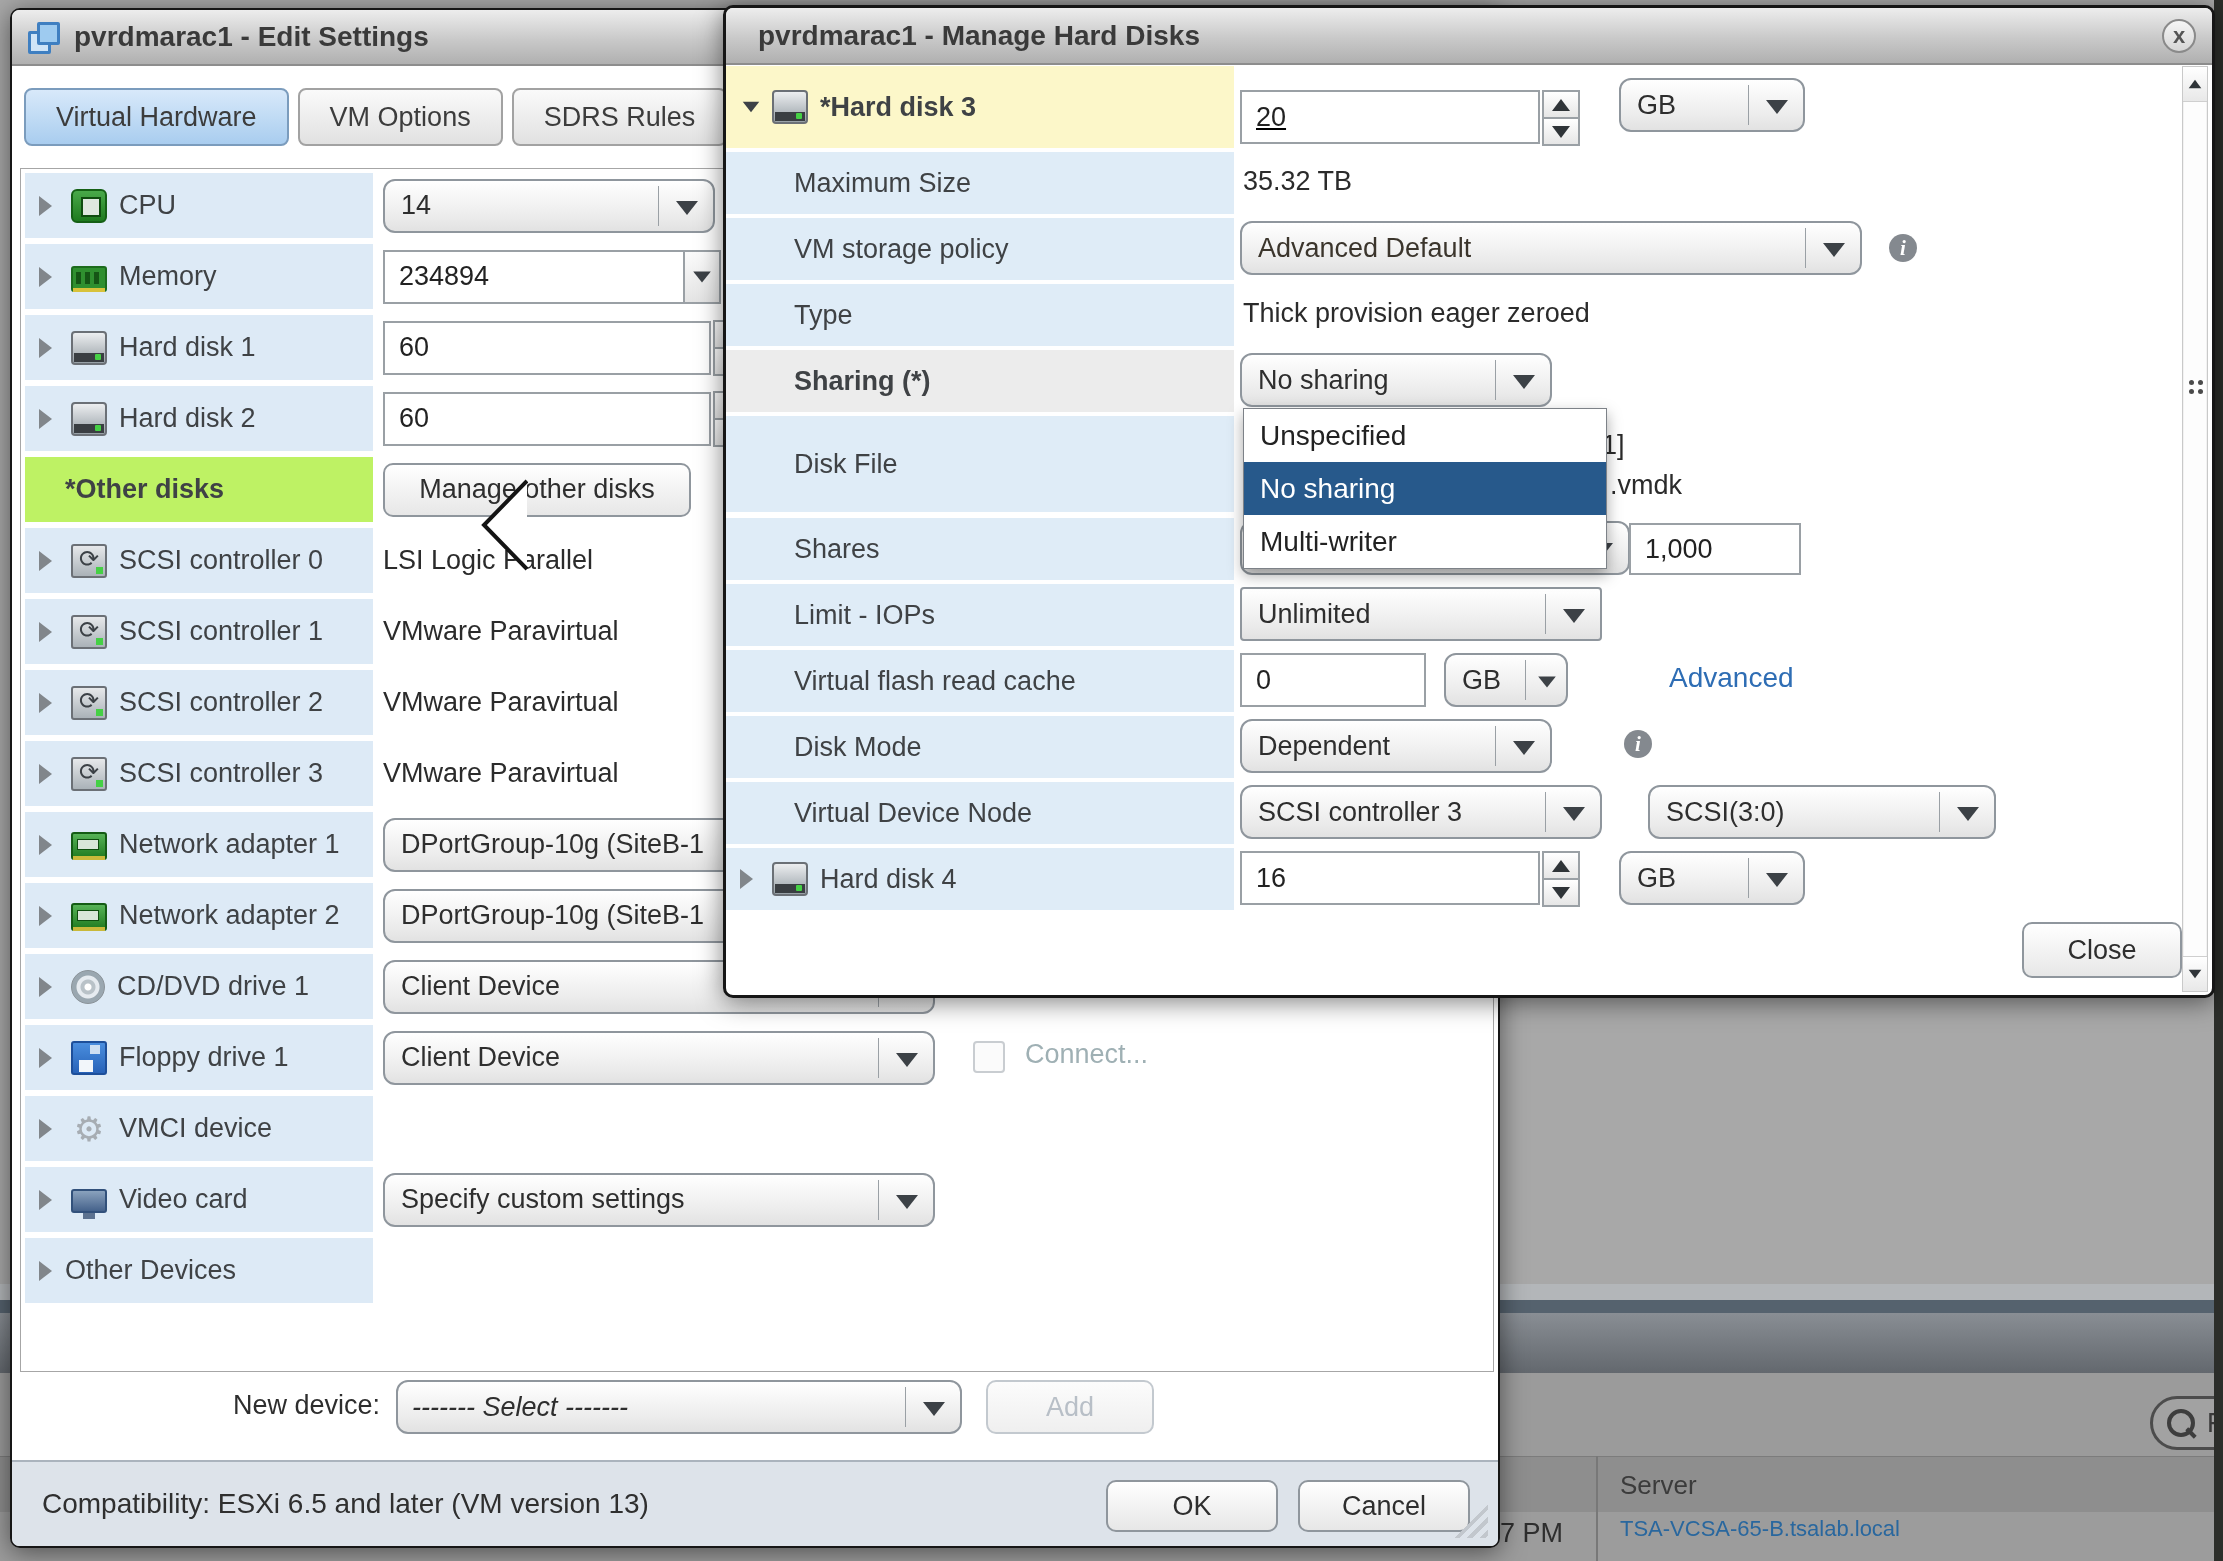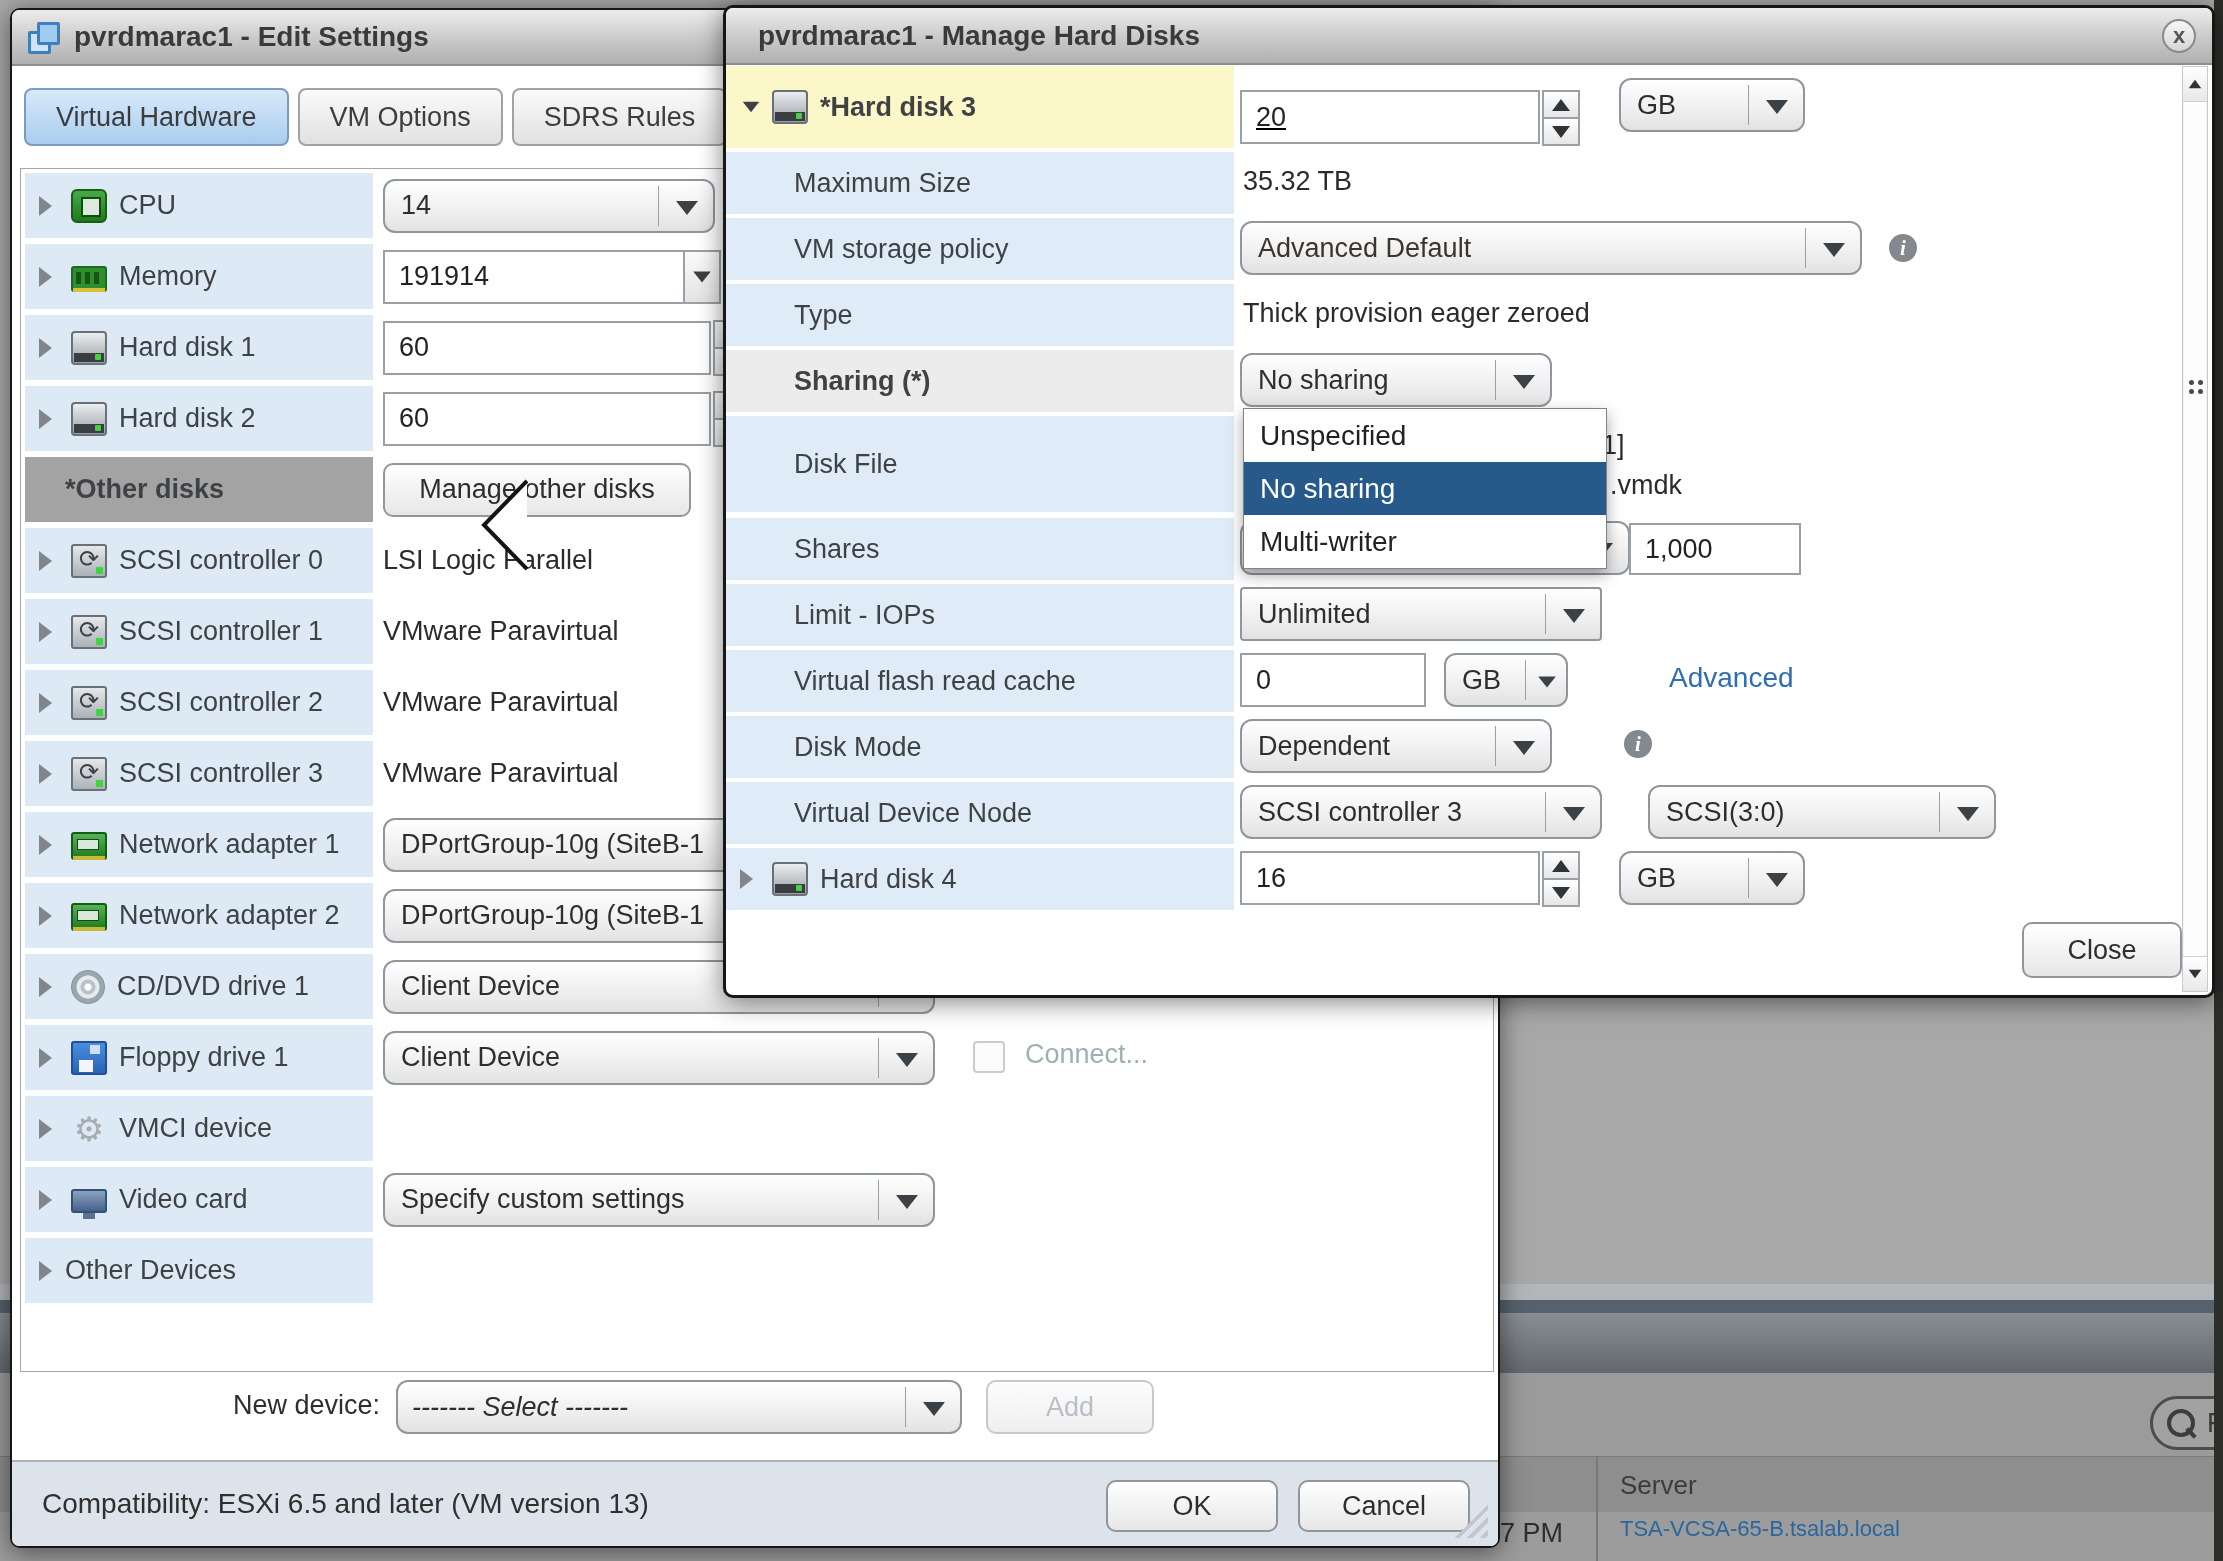--- a/index.html
+++ b/index.html
@@ -42,21 +42,21 @@
   .vmico::before{left:0;top:9px;}
   .vmico::after{left:9px;top:0;background:#9ecbf0;}
   .tabs{position:absolute;left:12px;top:78px;display:flex;gap:9px;}
   .tab{height:58px;padding:0 30px;display:flex;align-items:center;font-size:27px;color:#3c3c3c;
       border:2px solid #a2a2a2;border-radius:8px;background:linear-gradient(#fafafa,#e1e1e1);box-sizing:border-box;white-space:nowrap;}
   .tab.active{background:linear-gradient(#d8e9fa,#a9cdef);border-color:#7b9cbd;}
   .etable{position:absolute;left:8px;top:158px;width:1474px;height:1204px;border:1px solid #a6a6a6;
       box-sizing:border-box;padding:4px;display:flex;flex-direction:column;gap:6px;overflow:hidden;}
   .erow{height:65px;flex:none;display:flex;position:relative;}
   .elabel{width:348px;flex:none;background:#ddeaf6;display:flex;align-items:center;padding-left:14px;box-sizing:border-box;}
-  .elabel.yellow{background:#a3a3a3;}
+  .elabel.yellow{background:#bef264;}
   .elab-text{font-size:27px;color:#3f4245;white-space:nowrap;}
   .elab-text.bold{font-weight:bold;}
   .evalue{flex:1;position:relative;display:flex;align-items:center;padding-left:10px;}
   .exp{width:26px;flex:none;display:flex;align-items:center;}
   .exp .tri-r{width:0;height:0;border-top:10px solid transparent;border-bottom:10px solid transparent;
       border-left:13px solid #81868b;} 
   .icon{width:36px;height:34px;margin:0 12px 0 6px;position:relative;flex:none;box-sizing:border-box;}
 
   
   .ic-cpu{background:linear-gradient(#49a949,#1e7a1e);border:2px solid #156015;border-radius:6px;}
@@ -224,21 +224,21 @@
         <div class="erow">
     <div class="elabel ">
       <span class="exp">
               <span class="tri-r"></span>
             </span>
             <span class="icon ic-memory"></span>
       <span class="elab-text ">Memory</span>
     </div>
     <div class="evalue">
             <div class="inp" style="width:302px;">
-             <span>191914</span>
+             <span>234894</span>
             </div>
            <div class="abox">
              <span class="tri"></span>
             </div>
           </div>
         </div>
         <div class="erow">
     <div class="elabel ">
       <span class="exp">
               <span class="tri-r"></span>

